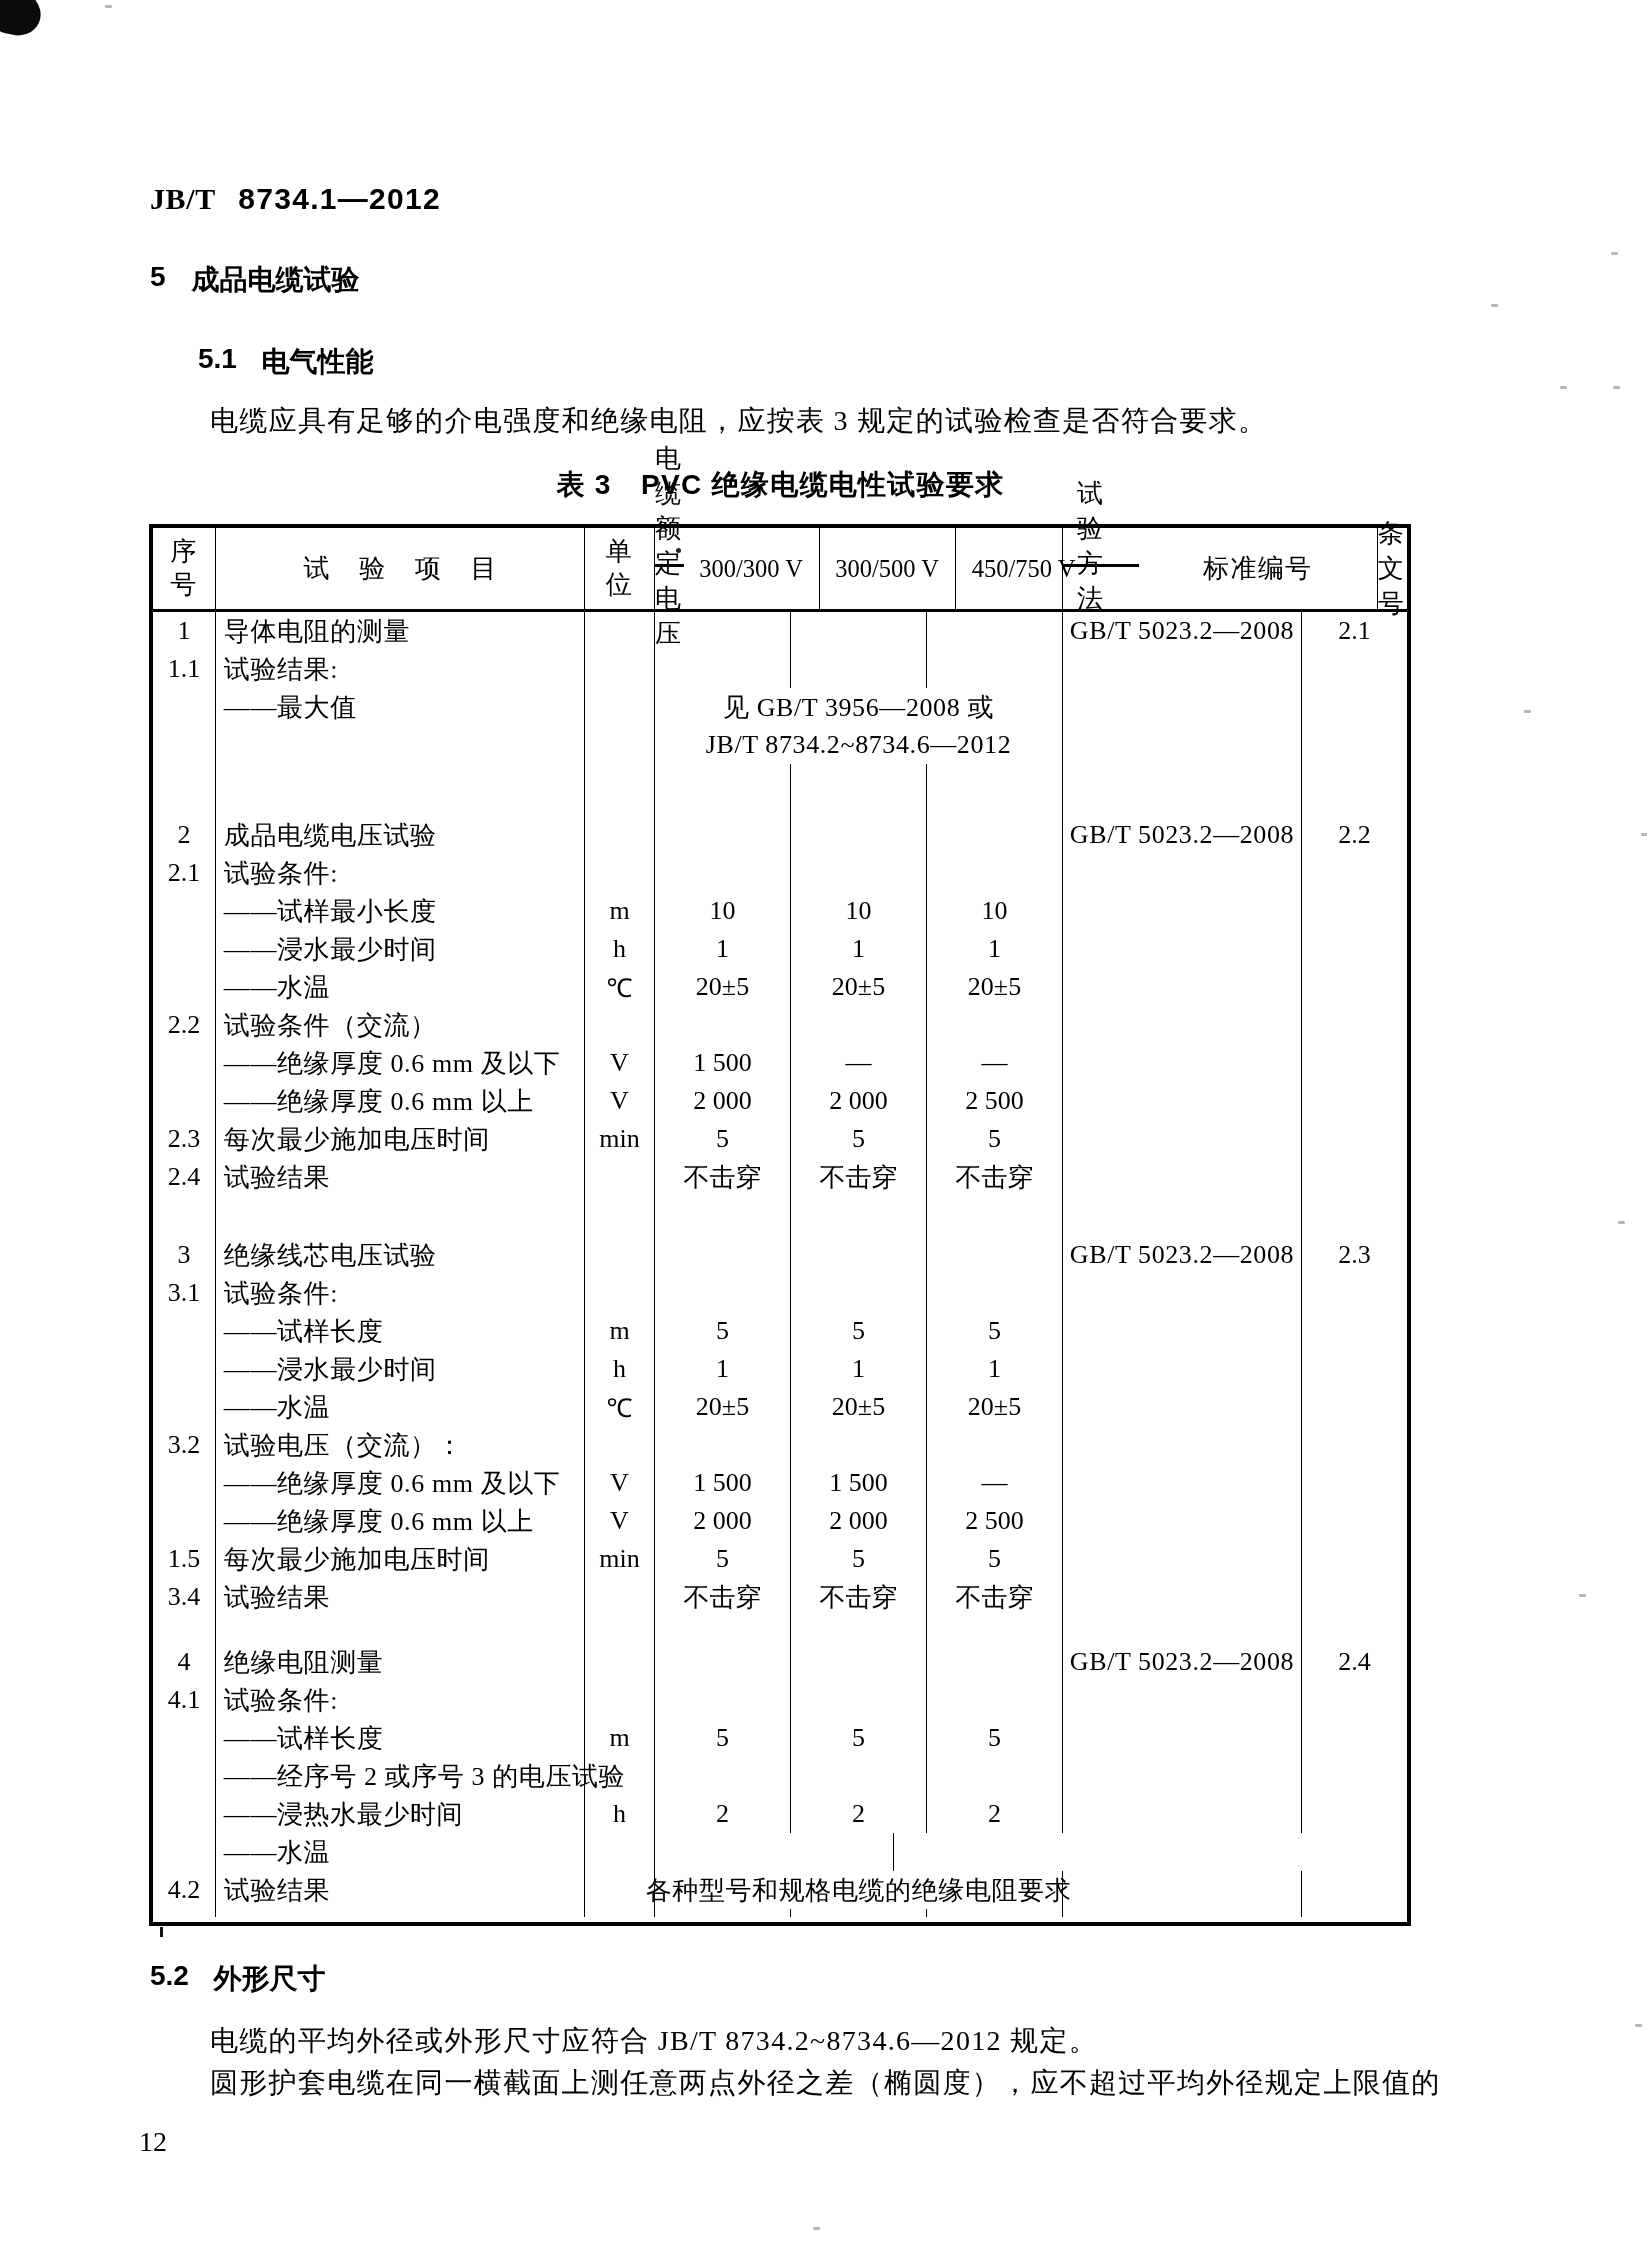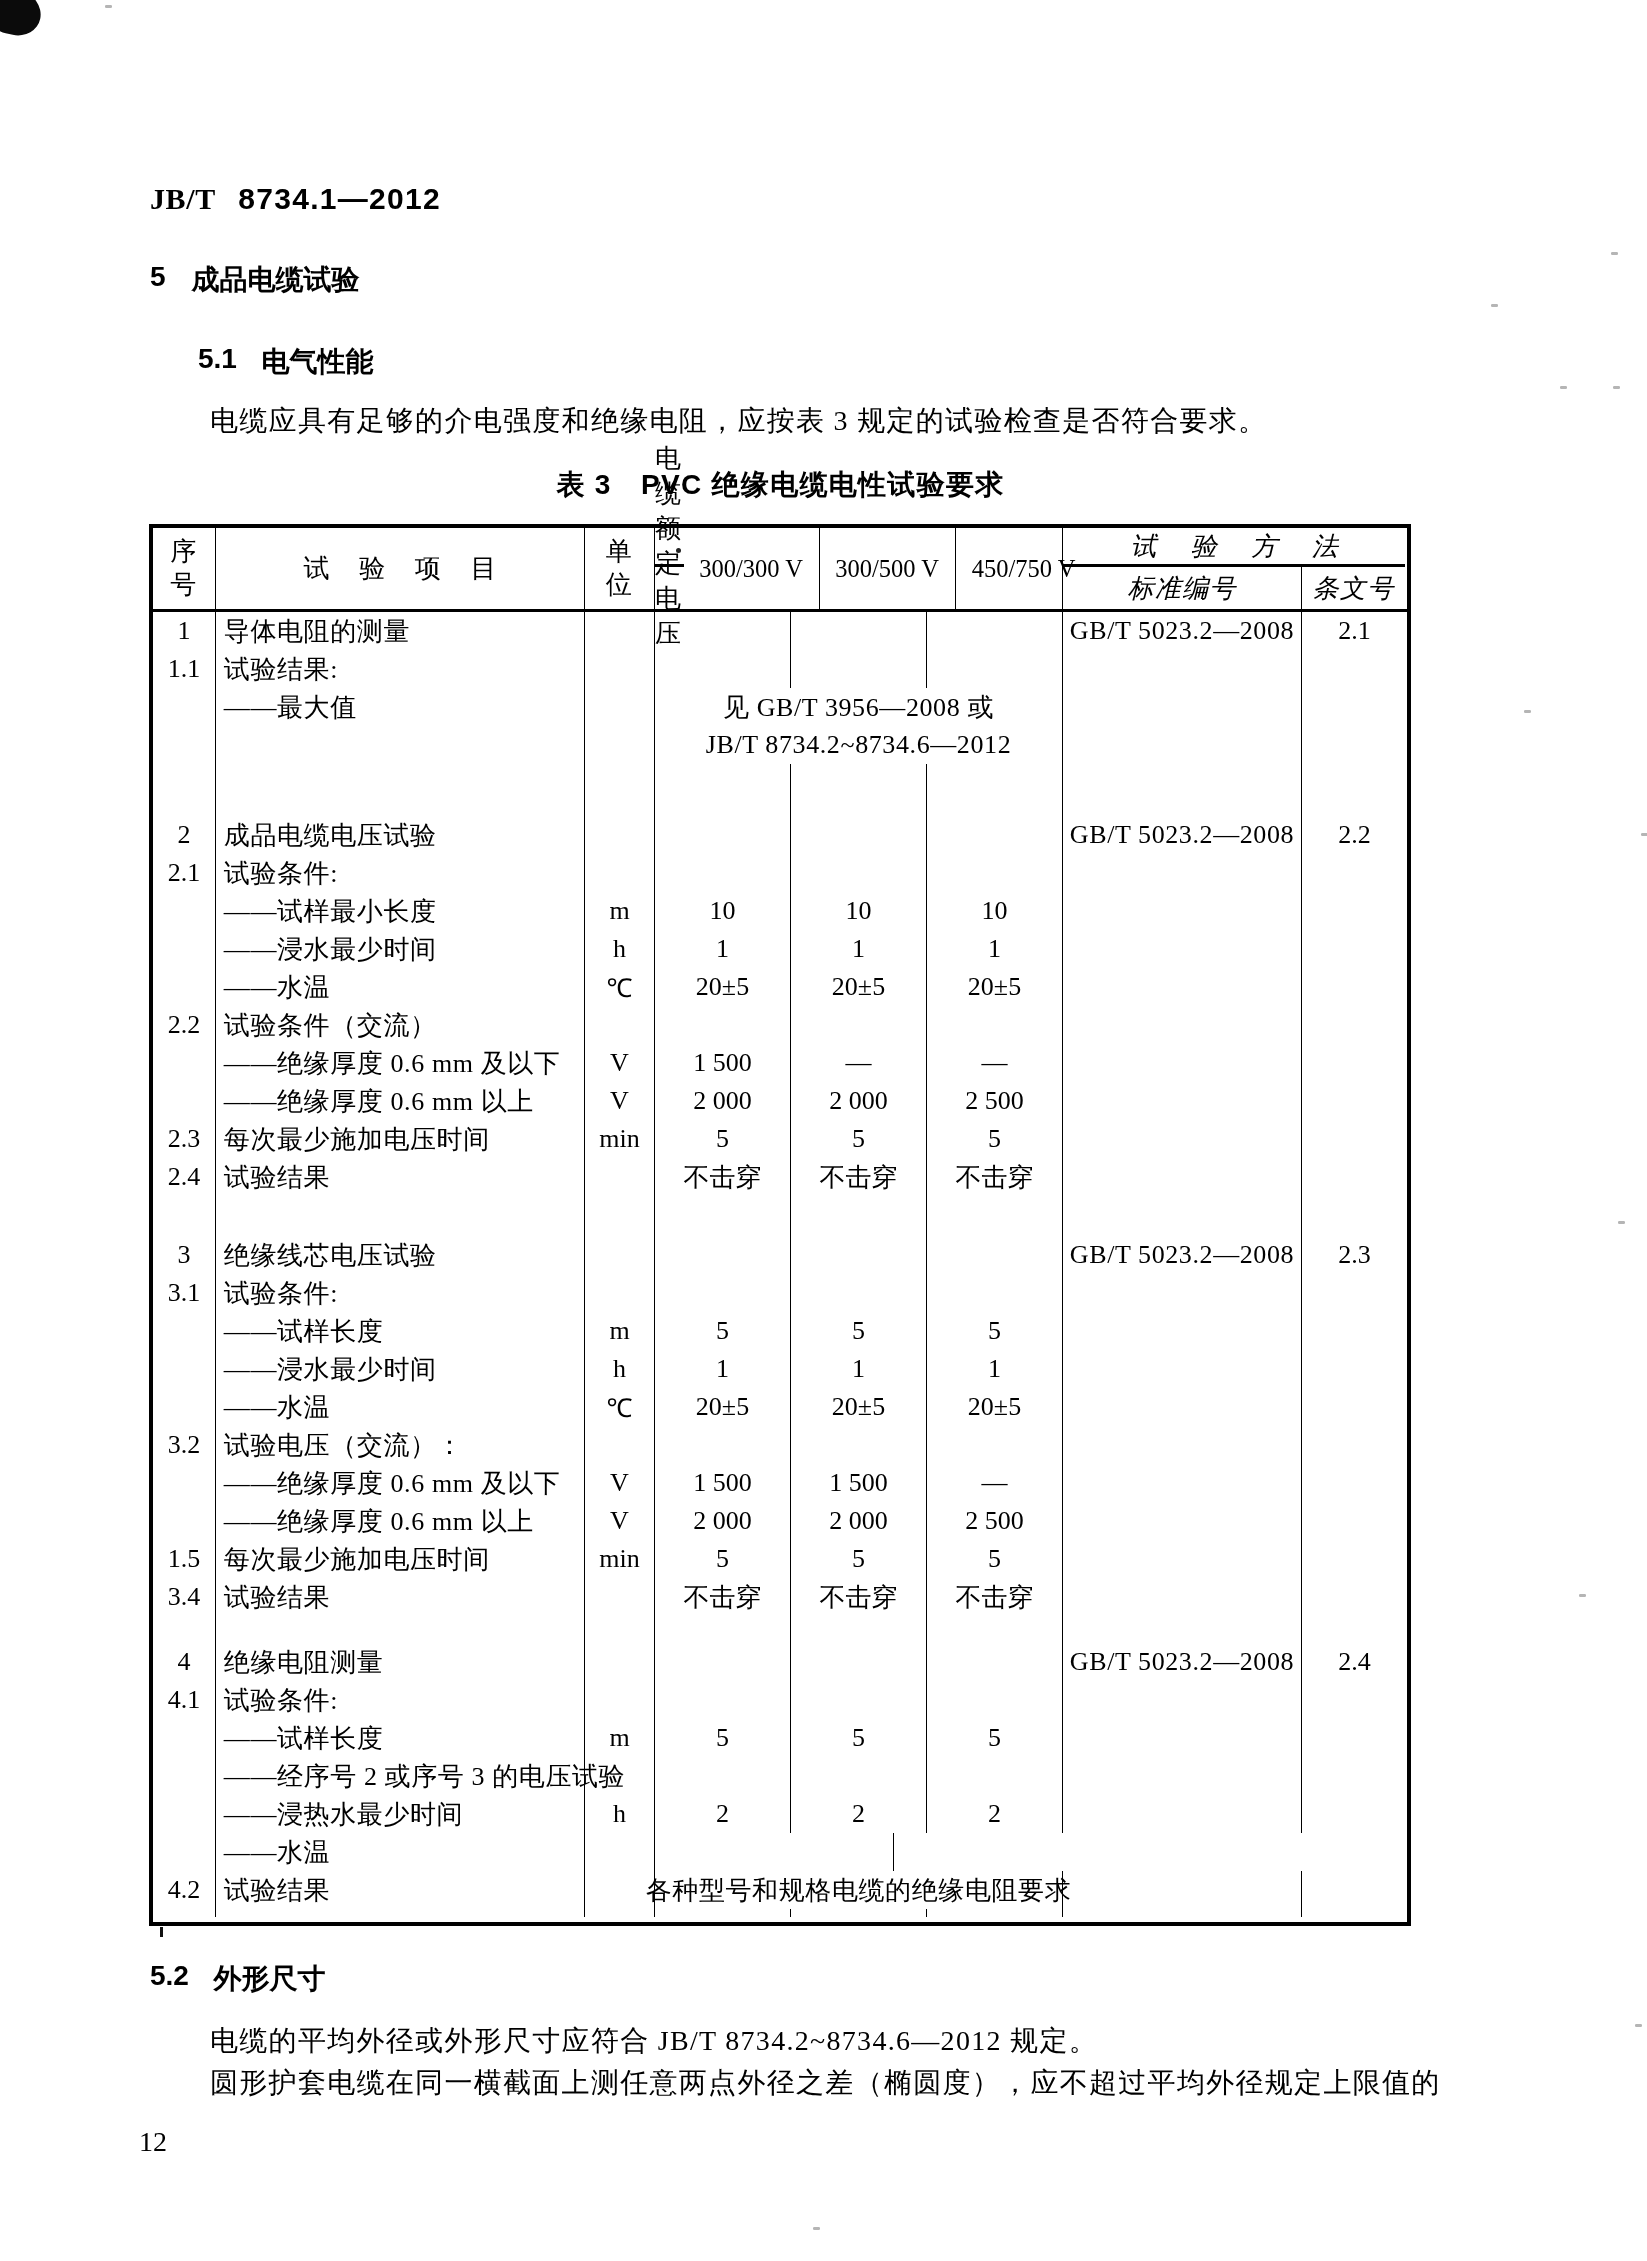--- a/index.html
+++ b/index.html
@@ -19,21 +19,21 @@
   
   .tbl{position:absolute;left:149px;top:524px;width:1262px;height:1402px;
        border:4.5px solid #000;box-sizing:border-box;}
   .thead{display:flex;height:81px;border-bottom:3.9px solid #000;box-sizing:content-box;}
   .hc{box-sizing:border-box;border-right:1.9px solid #000;display:flex;align-items:center;
       justify-content:center;font-size:26px;letter-spacing:1.3px;}
   .hc1{width:63px;flex-direction:column;line-height:1.25;}
   .hc2{width:369px;letter-spacing:11.6px;padding-left:11.6px;}
   .hc3{width:70px;flex-direction:column;line-height:1.25;}
   .hgrp{width:408px;display:flex;flex-direction:row;box-sizing:border-box;border-right:1.9px solid #000;}
-  .hgrp2{width:342px;display:flex;flex-direction:column;box-sizing:border-box;border-right:none;font-style:italic;}
+  .hgrp2{width:342px;display:flex;box-sizing:border-box;border-right:none;}
   .hgrp .top,.hgrp2 .top{height:39px;border-bottom:3.2px solid #000;display:flex;align-items:center;
         justify-content:center;font-size:26px;letter-spacing:2.6px;box-sizing:border-box;}
   .hgrp2 .top{letter-spacing:14px;padding-left:14px;}
   .hgrp .bot,.hgrp2 .bot{flex:1;display:flex;}
   .hv{box-sizing:border-box;border-right:1.9px solid #000;display:flex;align-items:center;
       justify-content:center;font-size:24.5px;}
   .hv.w1{width:136px;} .hv.w2{width:136px;} .hv.w3{width:136px;border-right:none;}
   .hv.std{width:239px;font-size:26px;letter-spacing:1.3px;} .hv.cla{flex:1;border-right:none;font-size:26px;letter-spacing:1.3px;}
   .tbody{position:relative;}
   .trow{display:flex;height:38px;}

